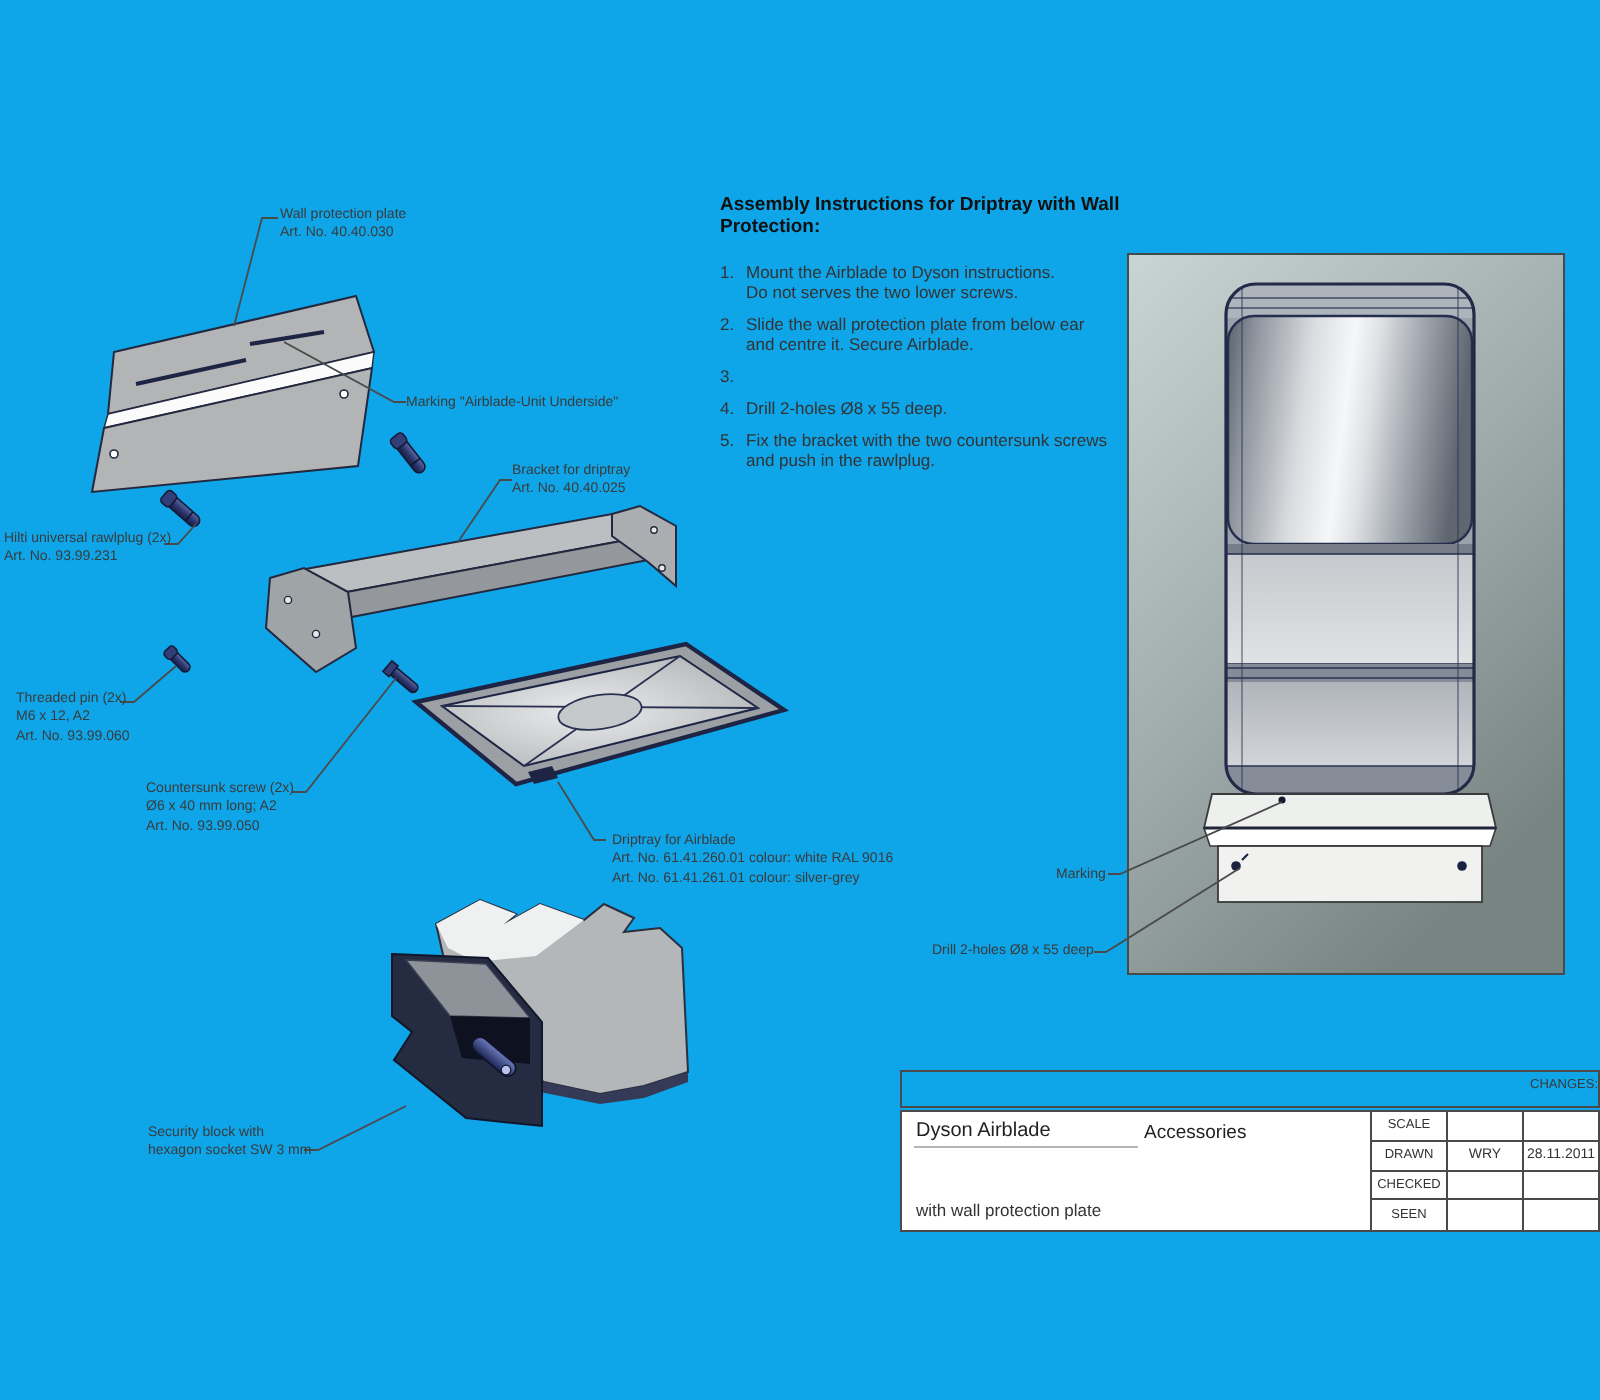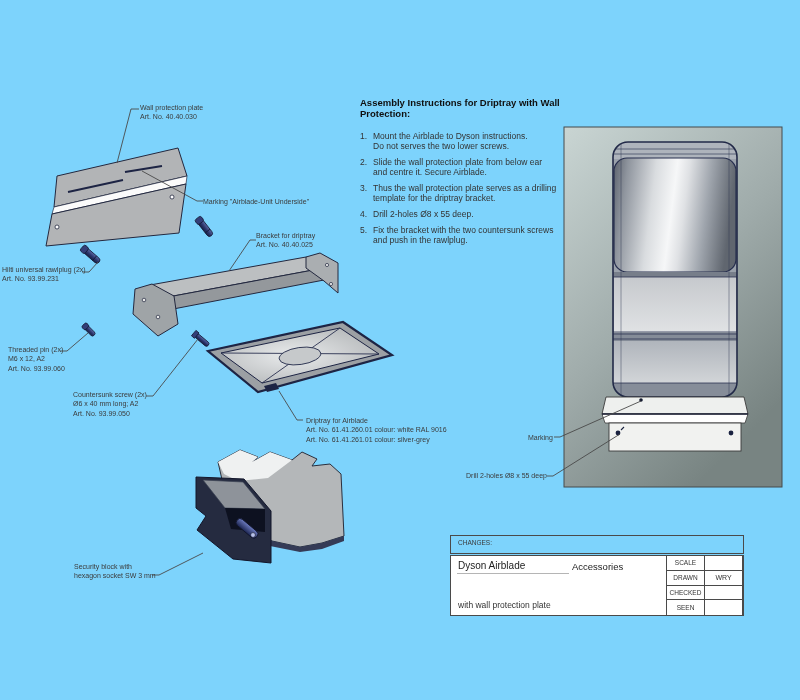--- a/index.html
+++ b/index.html
@@ -1,29 +1,29 @@
 <!DOCTYPE html>
 <html><head>
 <meta charset="utf-8">
 <style>
   html,body{margin:0;padding:0;background:#ffffff;}
   .sheet{
-    position:relative;width:800px;height:700px;background:#7dd3fc;
+    position:relative;width:800px;height:700px;background:#0ea5e9;
     font-family:"Liberation Sans", sans-serif;overflow:hidden;color:#333;
   }
   .art{position:absolute;left:0;top:0;}
   
   .plabel{position:absolute;font-size:7px;line-height:9.3px;color:#3b3b3b;white-space:nowrap;}
   
   .instr{position:absolute;left:360px;top:97px;width:240px;}
   .instr .ititle{font-size:9.5px;font-weight:bold;color:#101010;margin:0 0 12px 0;}
   .step{display:flex;margin-bottom:6px;font-size:8.5px;line-height:10px;color:#333;}
   .step .num{width:13px;flex:none;}
   
-  .tb{position:absolute;left:450px;top:535px;width:294px;box-sizing:border-box;}
+  .tb{position:absolute;left:450px;top:535px;width:350px;box-sizing:border-box;text-align:right;}
   .tb *{box-sizing:border-box;}
   .tb-changes{height:19px;border:1px solid #4a4a4a;font-size:6.5px;color:#3a3a3a;padding:3px 0 0 7px;}
   .tb-main{margin-top:1px;height:61px;border:1px solid #4a4a4a;display:flex;background:#fff;}
   .tb-left{width:235px;position:relative;border-right:1px solid #4a4a4a;}
   .tb-company{position:absolute;left:7px;top:4px;font-size:10px;color:#222;}
   .tb-underline{position:absolute;left:6px;top:17px;width:112px;height:1px;background:#b5b5b5;}
   .tb-category{position:absolute;left:121px;top:5px;font-size:9.5px;color:#222;}
   .tb-title{position:absolute;left:6px;top:20px;font-size:15.5px;font-weight:bold;color:#111;}
   .tb-sub{position:absolute;left:7px;top:44px;font-size:8.5px;color:#333;}
   .tb-right{flex:1;display:grid;grid-template-columns:38px 38px 1fr;grid-template-rows:1fr 1fr 1fr 1fr;}
@@ -243,24 +243,20 @@
     </div>
     <div class="step">
       <div class="num">2.</div>
       <div class="txt">
         <div>Slide the wall protection plate from below ear</div>
         <div>and centre it. Secure Airblade.</div>
       </div>
     </div>
     <div class="step">
       <div class="num">3.</div>
-      <div class="txt">
-        <div>Thus the wall protection plate serves as a drilling</div>
-        <div>template for the driptray bracket.</div>
-      </div>
     </div>
     <div class="step">
       <div class="num">4.</div>
       <div class="txt">
         <div>Drill 2-holes Ø8 x 55 deep.</div>
         <div></div>
       </div>
     </div>
     <div class="step">
       <div class="num">5.</div>

